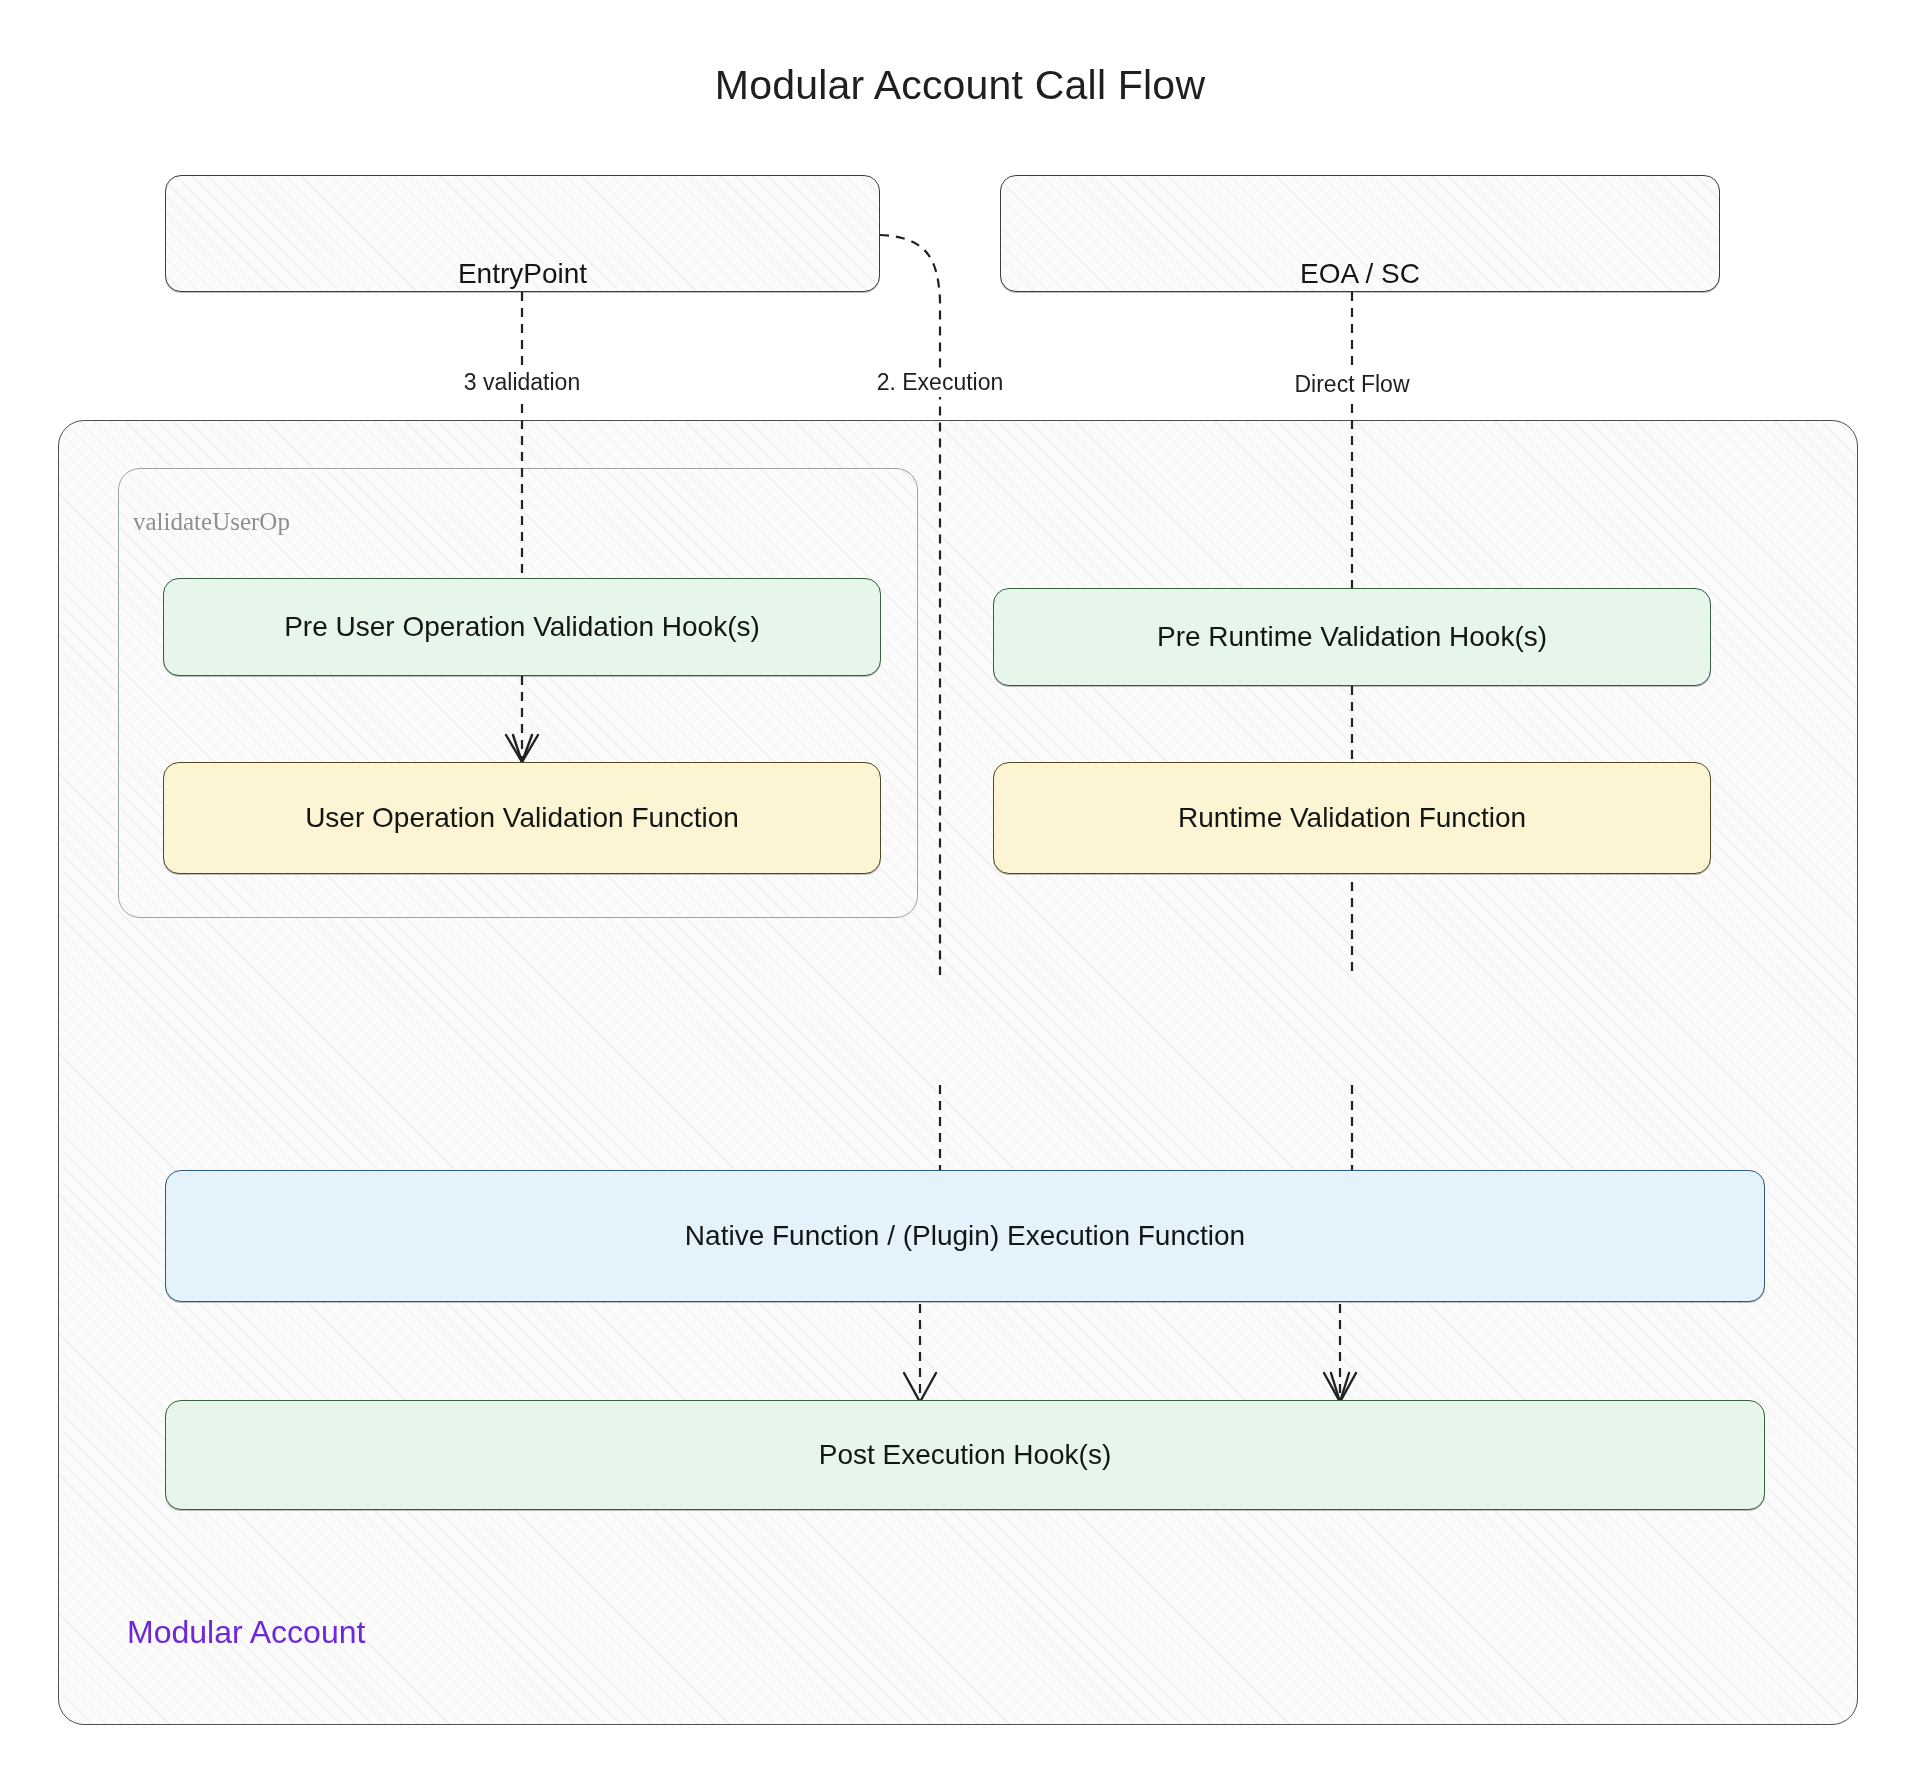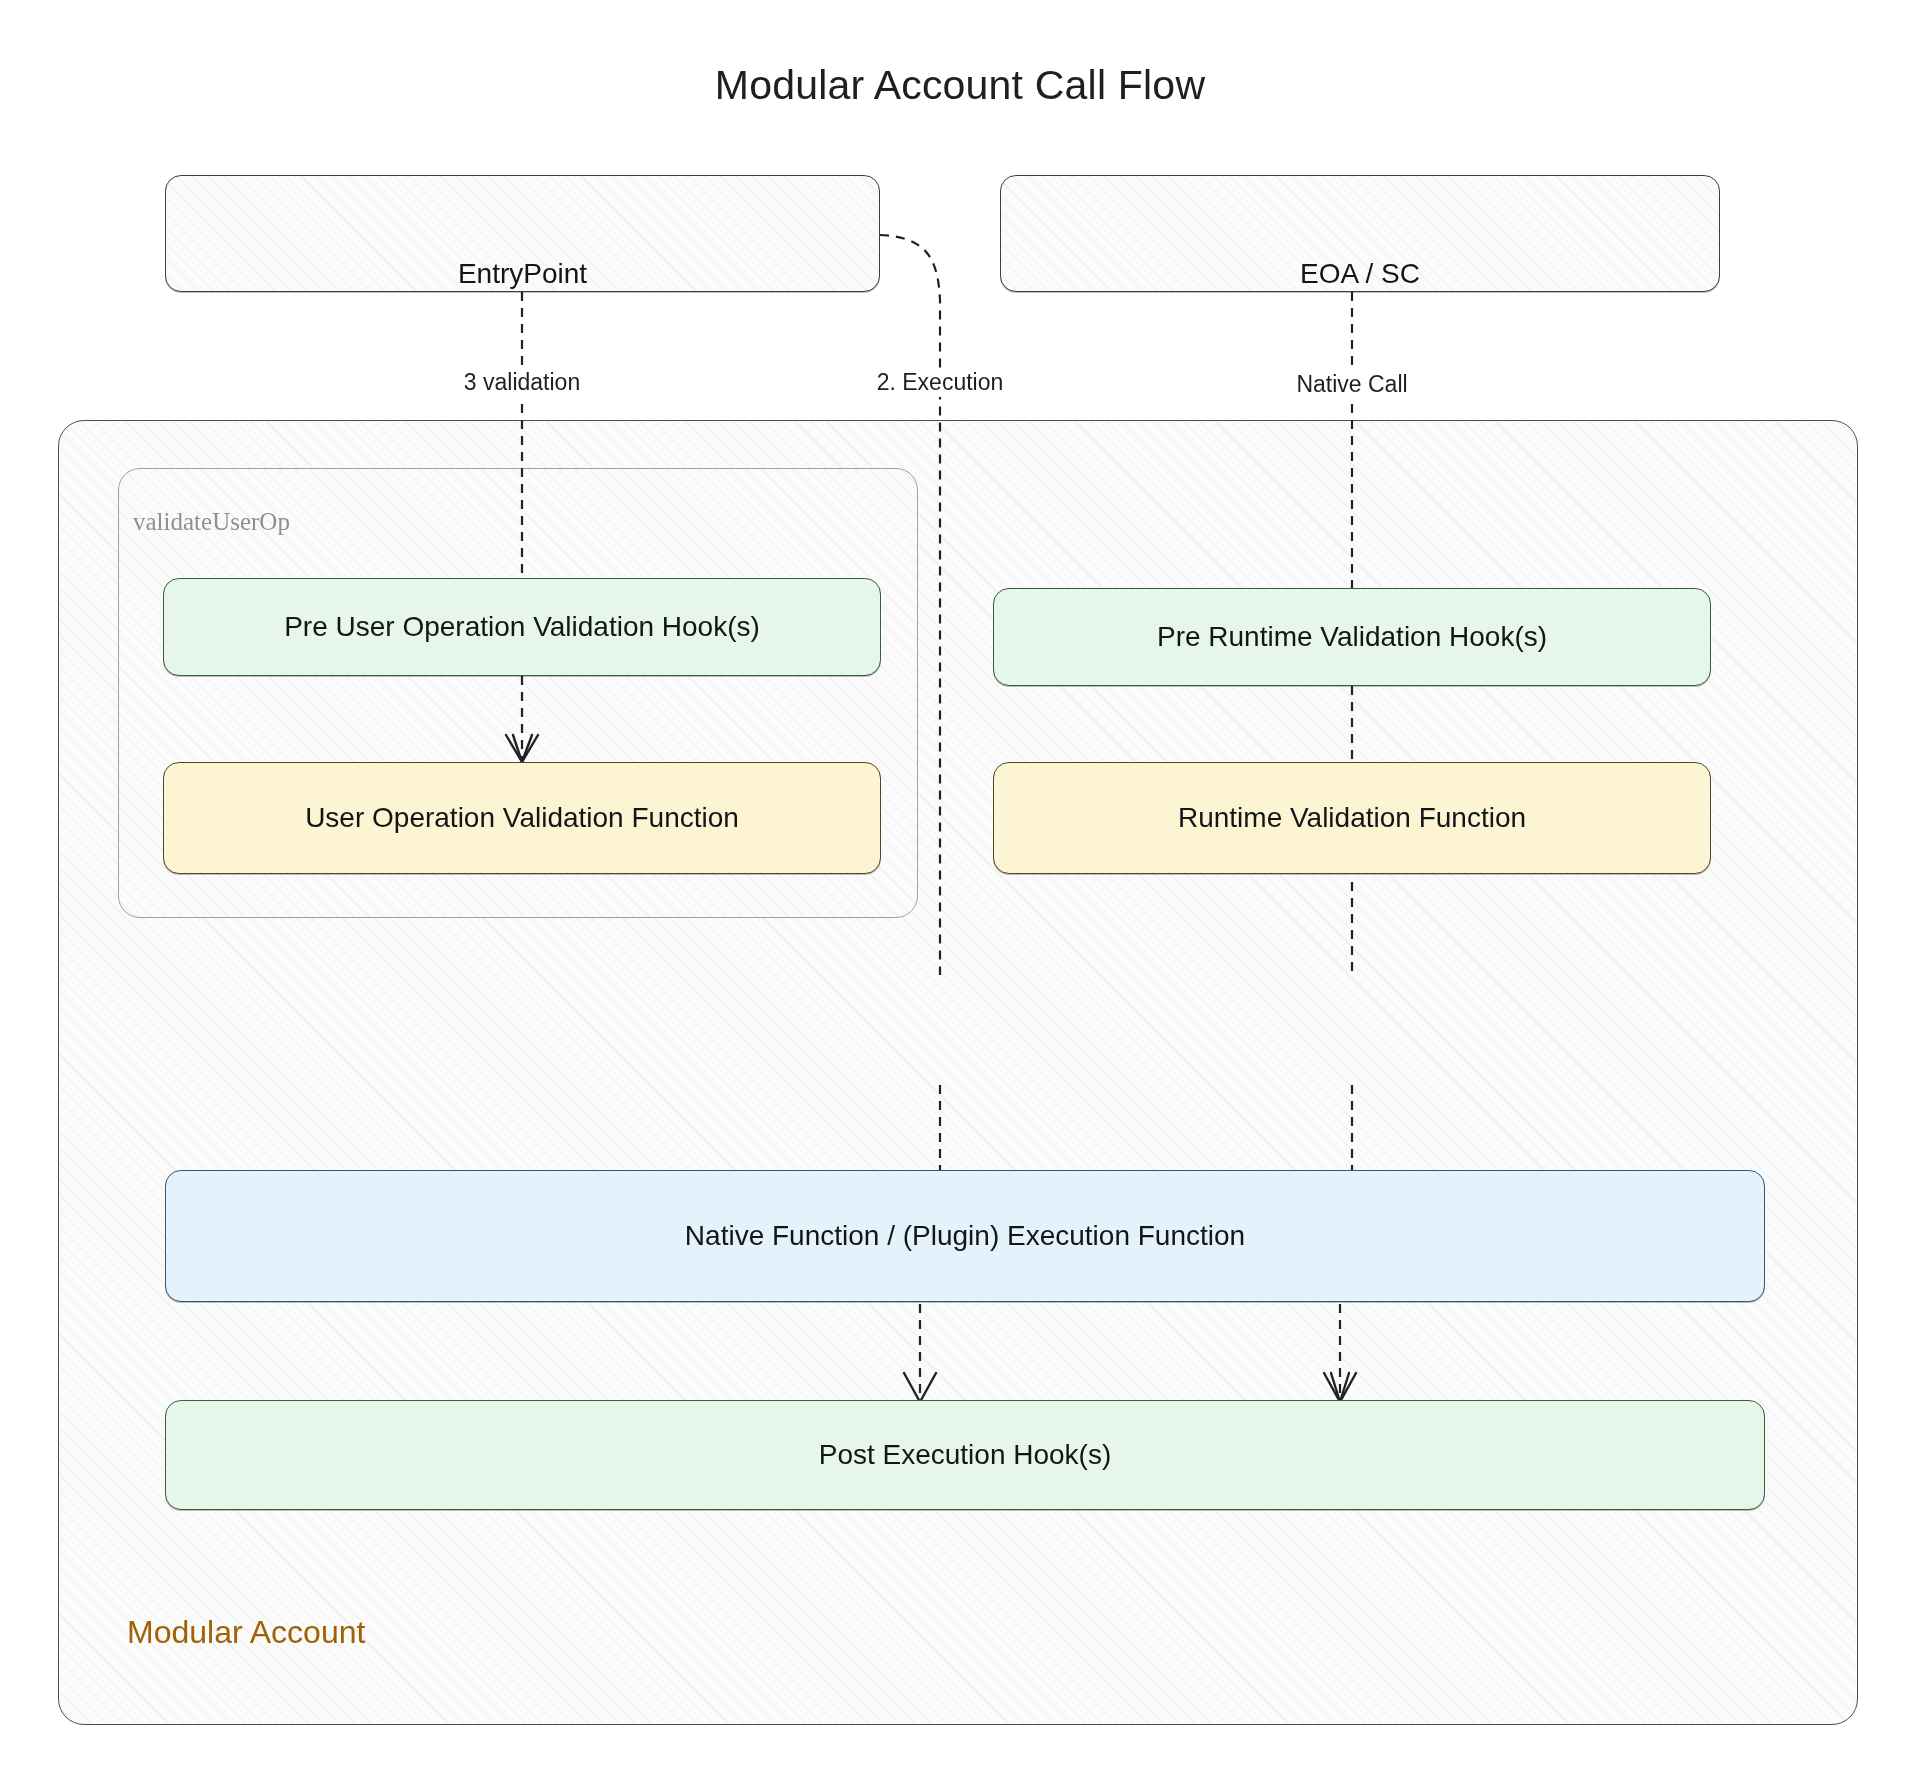--- a/index.html
+++ b/index.html
@@ -83,21 +83,21 @@
   .cluster-label {
     position: absolute;
     font-size: 25px;
     color: #8a9094;
     font-family: "Liberation Serif", serif;
     white-space: nowrap;
   }
   #cluster-modular-account-label {
     position: absolute;
     font-size: 32px;
-    color: #a16207;
+    color: #6d28d9;
     font-family: "Liberation Sans", sans-serif;
     white-space: nowrap;
   }
   
   #edge-layer {
     position: absolute;
     left: 0;
     top: 0;
     width: 1920px;
     height: 1791px;
@@ -154,21 +154,21 @@
       <polyline points="506,735 522,762 538,735"></polyline>
       <polyline points="513,735 522,762 532,735"></polyline>
       <polyline points="904,1373 920,1402 936,1373"></polyline>
       <polyline points="1324,1373 1340,1402 1356,1373"></polyline>
       <polyline points="1331,1373 1340,1402 1349,1373"></polyline>
     </g>
   </svg>
 
   <div class="edge-label" style="left:522px; top:368px;">3 validation</div>
   <div class="edge-label" style="left:940px; top:368px;">2. Execution</div>
-  <div class="edge-label" style="left:1352px; top:370px;">Native Call</div>
+  <div class="edge-label" style="left:1352px; top:370px;">Direct Flow</div>
 
   <div class="node node-plain hatch" style="left:165px; top:175px; width:715px; height:117px;">
     <span>EntryPoint</span>
   </div>
 
   <div class="node node-plain hatch" style="left:1000px; top:175px; width:720px; height:117px;">
     <span>EOA / SC</span>
   </div>
 
   <div class="node node-green" style="left:163px; top:578px; width:718px; height:98px;">

